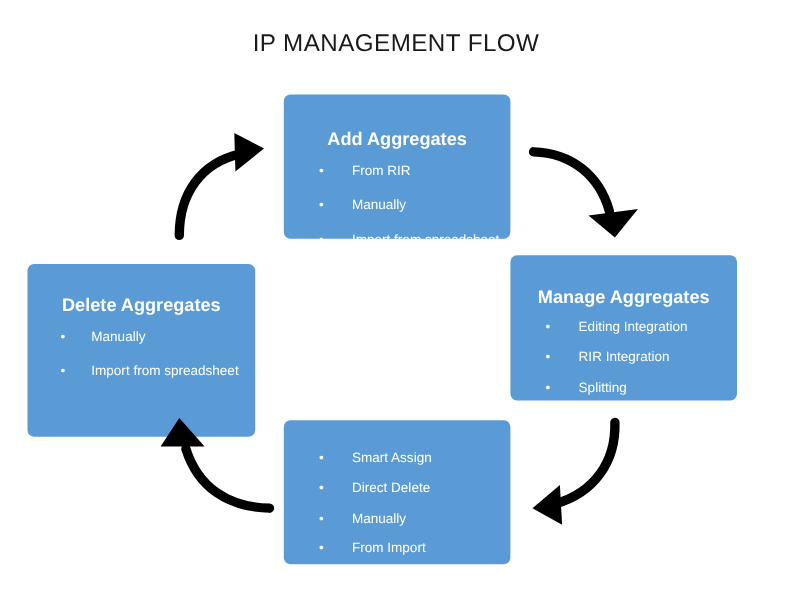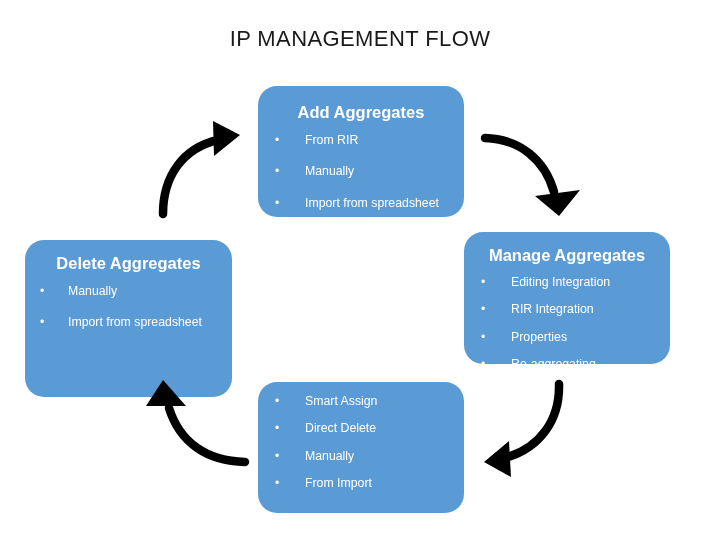--- a/index.html
+++ b/index.html
@@ -23,24 +23,24 @@
     text-align: center;
     font-size: 22px;
     font-weight: 400;
     letter-spacing: 0.4px;
     color: #1a1a1a;
     font-family: "Liberation Sans", sans-serif;
   }
   .node {
     position: absolute;
     background: #5B9BD5;
-    border-radius: 19px;
+    border-radius: 6px;
     box-sizing: border-box;
     color: #ffffff;
-    padding: 1px;
+    padding: 16px;
   }
   .node-title {
     text-align: center;
     font-weight: bold;
     font-size: 16.5px;
     color: #ffffff;
     line-height: 1.1;
     margin: 0;
     padding: 0;
   }
@@ -118,21 +118,21 @@
       <li><span class="bullet">•</span><span>Manually</span></li>
       <li><span class="bullet">•</span><span>Import from spreadsheet</span></li>
     </ul>
   </div>
 
   <div class="node" id="node-manage">
     <div class="node-title">Manage Aggregates</div>
     <ul class="node-list">
       <li><span class="bullet">•</span><span>Editing Integration</span></li>
       <li><span class="bullet">•</span><span>RIR Integration</span></li>
-      <li><span class="bullet">•</span><span>Properties</span></li>
+      <li><span class="bullet">•</span><span>Splitting</span></li>
       <li><span class="bullet">•</span><span>Re-aggregating</span></li>
     </ul>
   </div>
 
   <div class="node" id="node-assign">
     <ul class="node-list">
       <li><span class="bullet">•</span><span>Smart Assign</span></li>
       <li><span class="bullet">•</span><span>Direct Delete</span></li>
       <li><span class="bullet">•</span><span>Manually</span></li>
       <li><span class="bullet">•</span><span>From Import</span></li>

